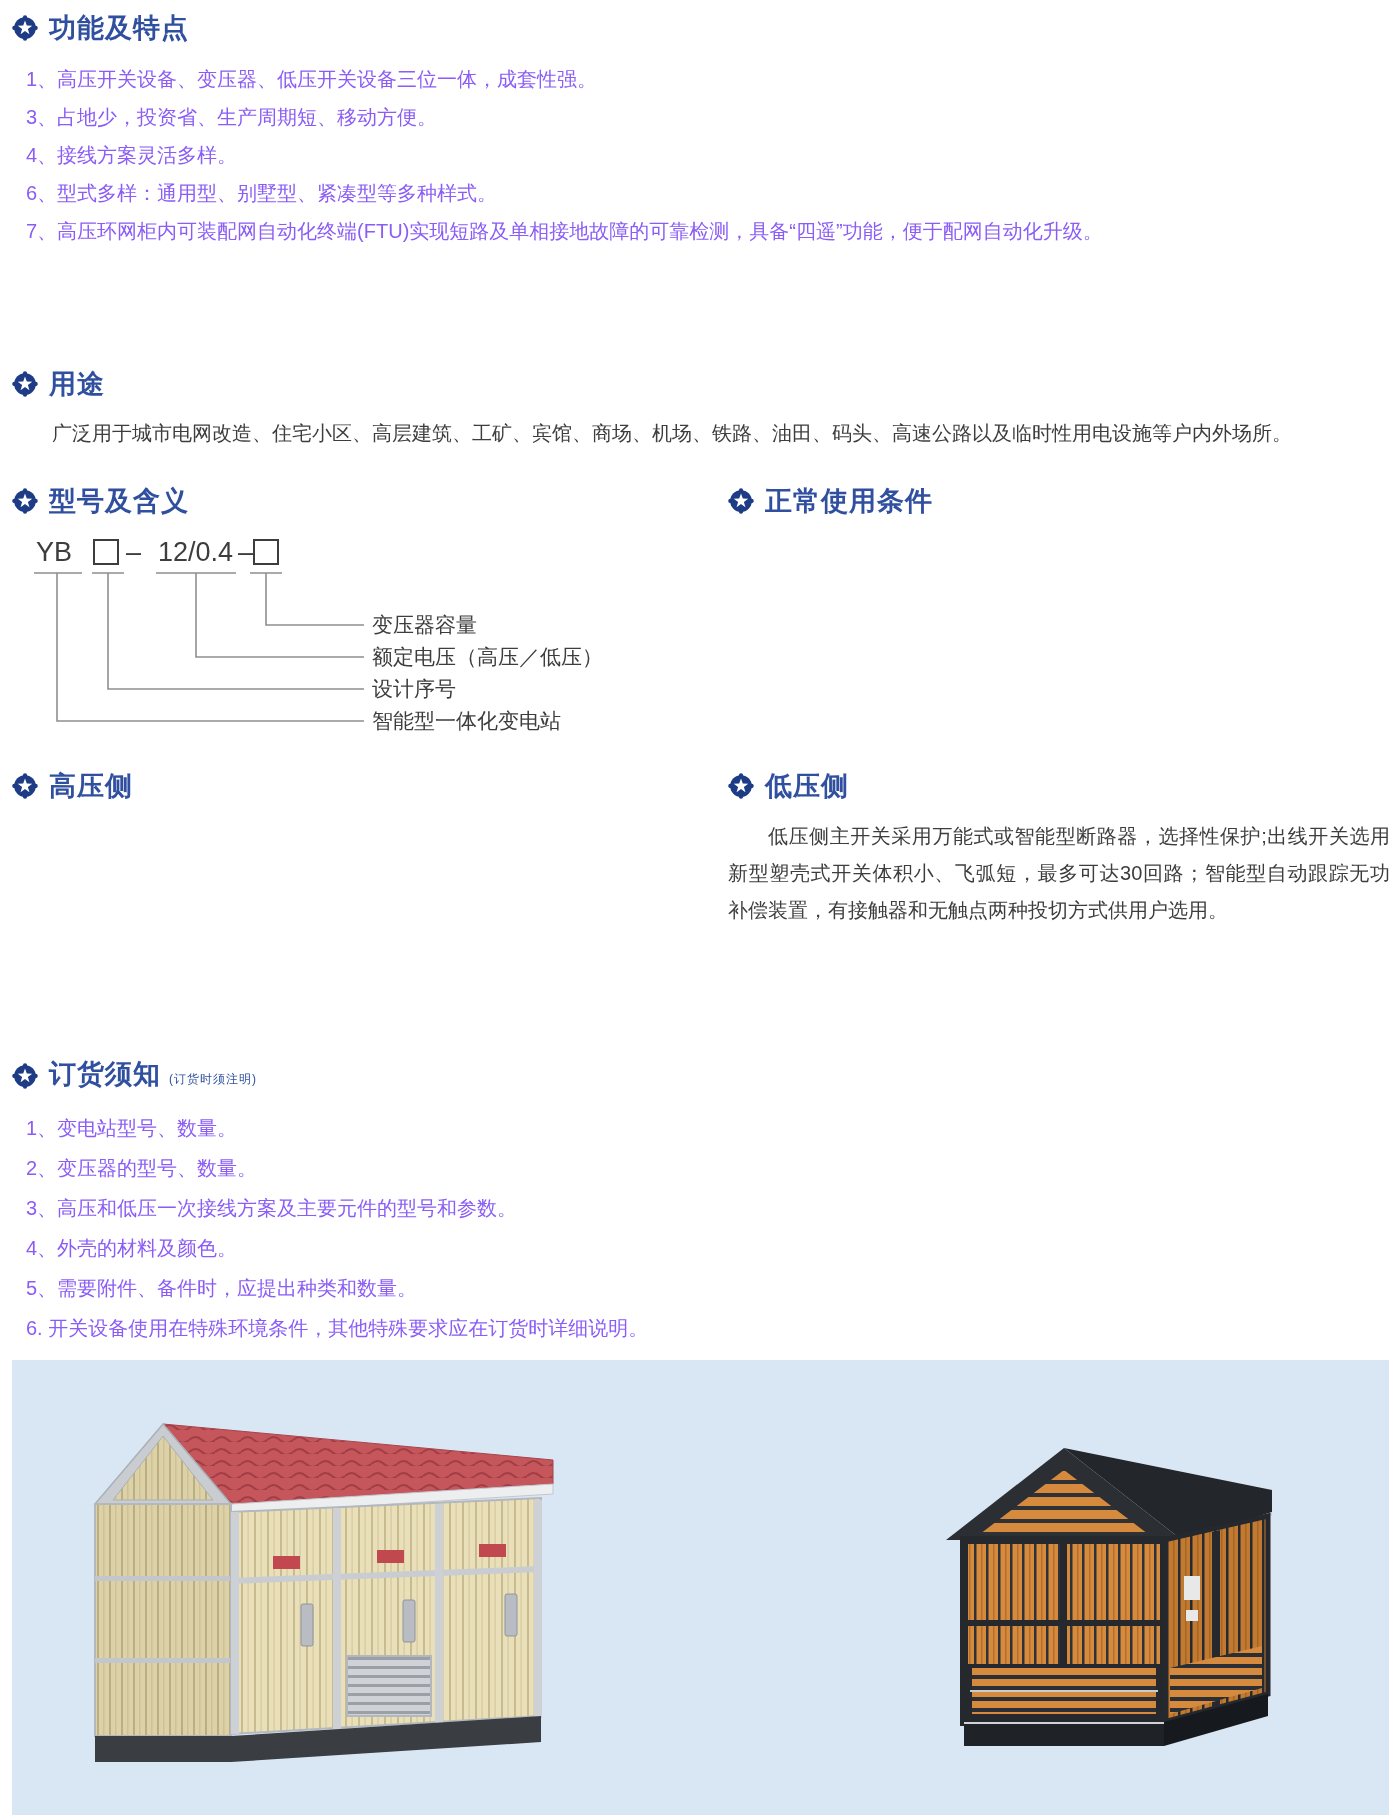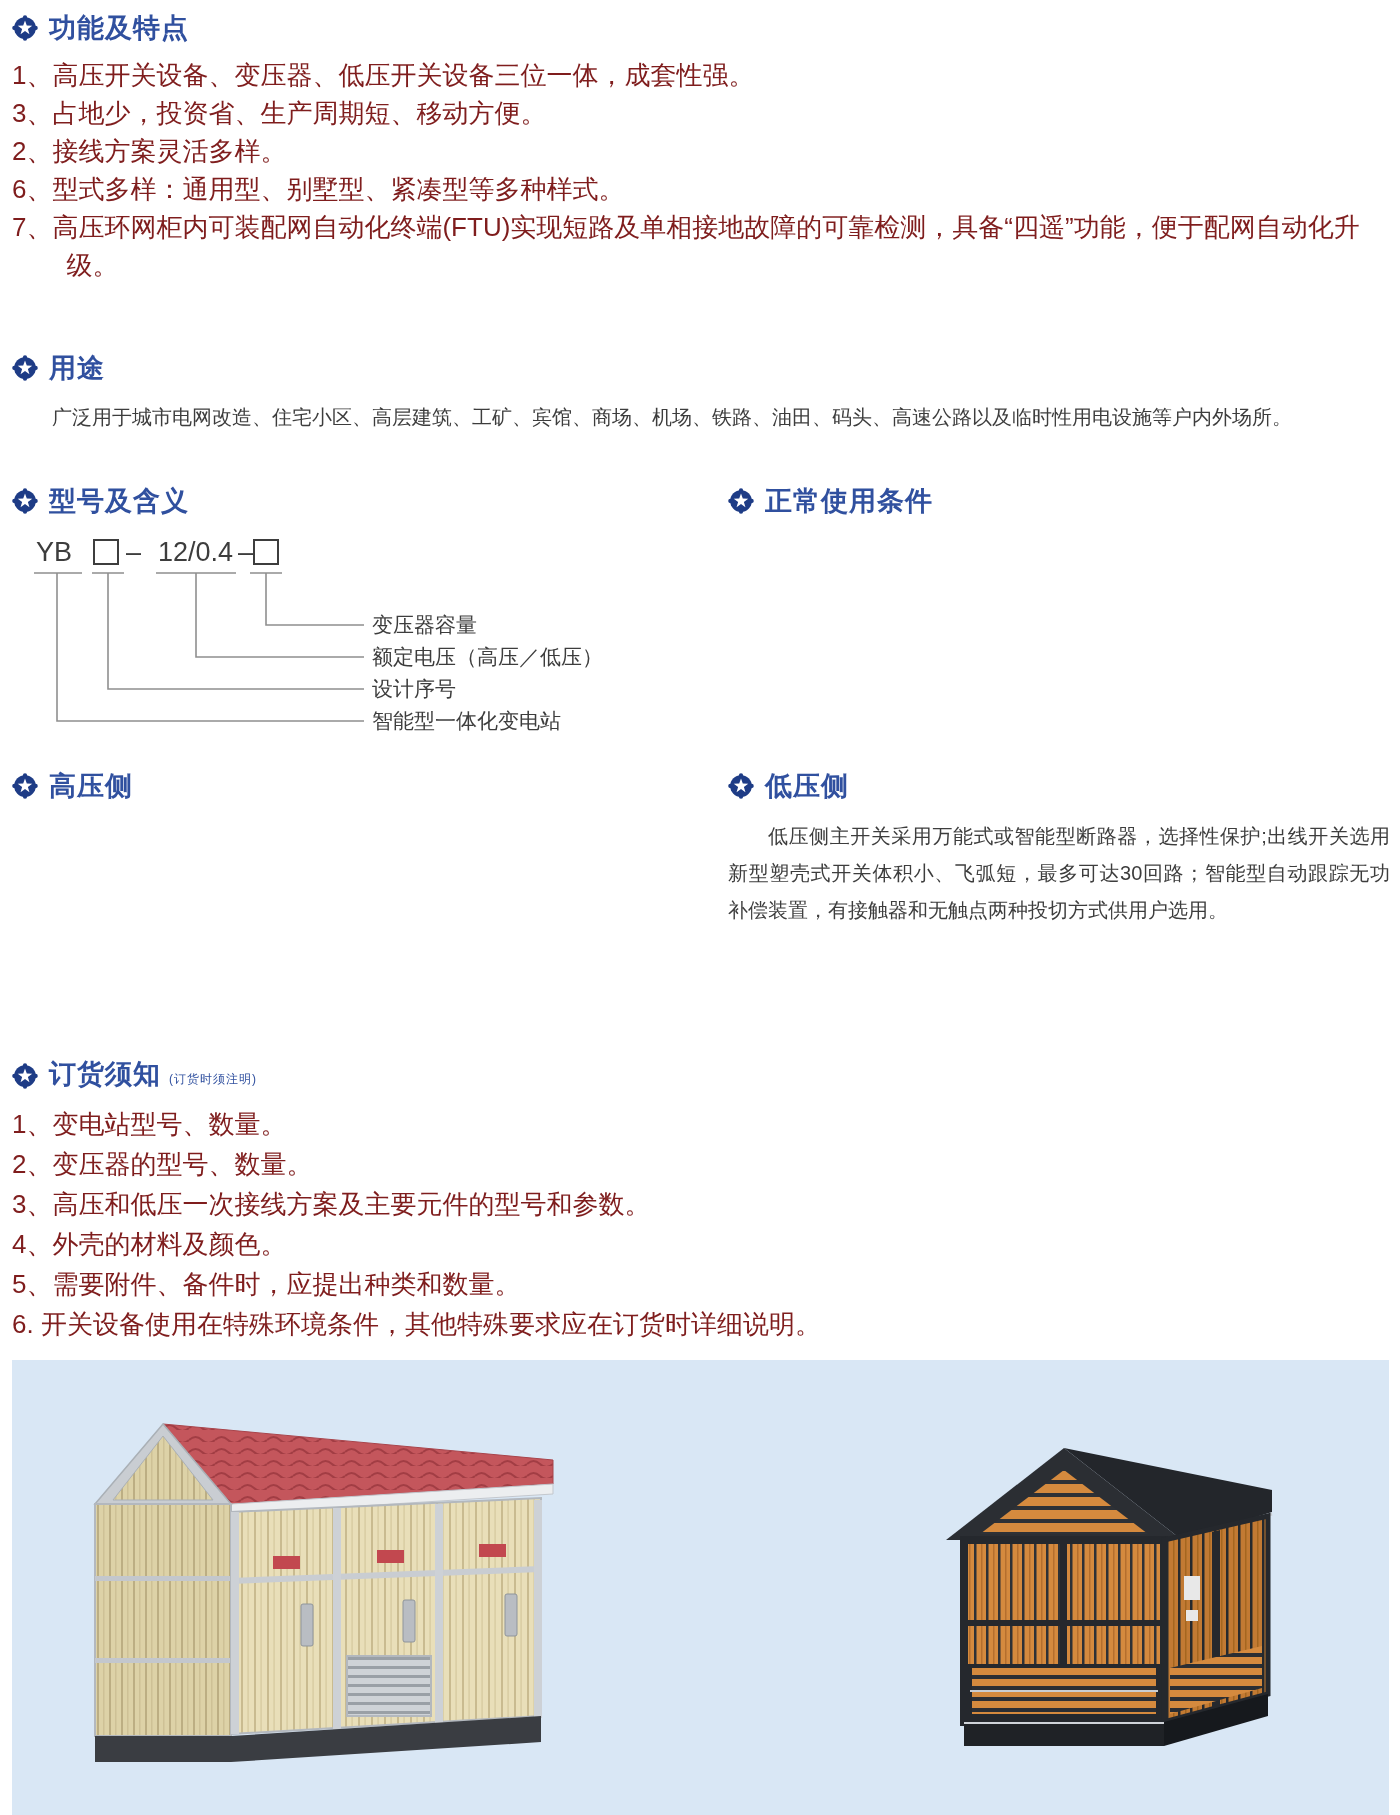--- a/index.html
+++ b/index.html
@@ -2,33 +2,33 @@
 <html><head>
 <meta charset="utf-8">
 <style>
   html,body{margin:0;padding:0;background:#ffffff;}
   .page{
     position:relative;width:1400px;height:1815px;background:#ffffff;overflow:hidden;
     font-family:"Liberation Sans","DejaVu Sans",sans-serif;color:#3d3d3d;
   }
   .sec{position:absolute;}
   #sec-features{left:12px;top:10px;width:1382px;}
-  #sec-usage{left:12px;top:350px;width:1382px;}
+  #sec-usage{left:12px;top:366px;width:1382px;}
   #sec-model{left:12px;top:483px;width:648px;}
   #sec-conditions{left:728px;top:483px;width:662px;}
   #sec-hv{left:12px;top:768px;width:645px;}
   #sec-lv{left:728px;top:768px;width:662px;}
   #sec-ordering{left:12px;top:1058px;width:1382px;}
 
   .sec-head{display:flex;align-items:center;gap:11px;height:36px;margin-bottom:10px;}
   .head-icon{width:26px;height:26px;flex:0 0 auto;}
   .sec-title{margin:0;font-size:27px;line-height:36px;font-weight:600;color:#30509f;letter-spacing:1px;}
   .sub-note{font-size:12px;font-weight:400;color:#30509f;margin-left:8px;}
 
-  .feature-list,.order-list{list-style:none;margin:0;padding:0;font-size:26px;color:#7f1d1d;}
+  .feature-list,.order-list{list-style:none;margin:14px;padding:0;font-size:20px;color:#8b5cf6;}
   .feature-list li{line-height:38px;padding-left:2.1em;text-indent:-2.1em;}
   .order-list li{line-height:40px;padding-left:2.1em;text-indent:-2.1em;}
 
   .par{margin:0;font-size:20px;line-height:37px;text-align:justify;}
   .indent2{text-indent:2em;}
   #sec-usage .par{line-height:34px;margin-top:14px;}
   #sec-hv .par,#sec-lv .par{margin-top:14px;}
 
   .cond-lines{margin-top:13px;font-size:21.5px;line-height:32px;}
   .cond-line{padding:0;margin:0;}
@@ -60,21 +60,21 @@
         <circle cx="2.2" cy="12" r="2" fill="#1e3c86"></circle>
           <circle cx="21.8" cy="12" r="2" fill="#1e3c86"></circle>
         <circle cx="12" cy="12" r="10" fill="#1e3c86"></circle>
         <path d="M12,5 L13.65,9.73 L18.66,9.84 L14.66,12.87 L16.11,17.66 L12,14.8 L7.89,17.66 L9.34,12.87 L5.34,9.84 L10.35,9.73 Z" fill="#ffffff"></path>
       </svg>
       <h2 class="sec-title">功能及特点</h2>
     </div>
     <ul class="feature-list">
       <li>1、高压开关设备、变压器、低压开关设备三位一体，成套性强。</li>
       <li>3、占地少，投资省、生产周期短、移动方便。</li>
-      <li>2、接线方案灵活多样。</li>
+      <li>4、接线方案灵活多样。</li>
       <li>6、型式多样：通用型、别墅型、紧凑型等多种样式。</li>
       <li>7、高压环网柜内可装配网自动化终端(FTU)实现短路及单相接地故障的可靠检测，具备“四遥”功能，便于配网自动化升级。</li>
     </ul>
   </section>
 
   <section class="sec" id="sec-usage">
     <div class="sec-head">
       <svg class="head-icon" viewBox="0 0 24 24">
         <circle cx="12" cy="2.2" r="2" fill="#1e3c86"></circle>
           <circle cx="12" cy="21.8" r="2" fill="#1e3c86"></circle>

